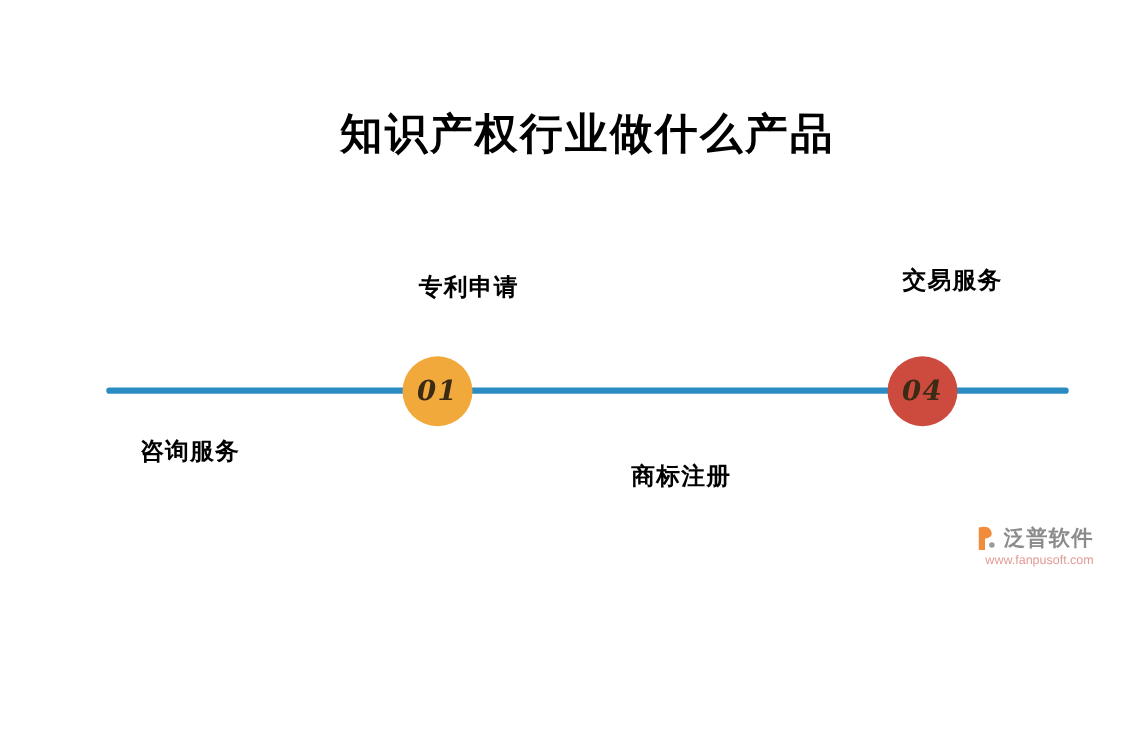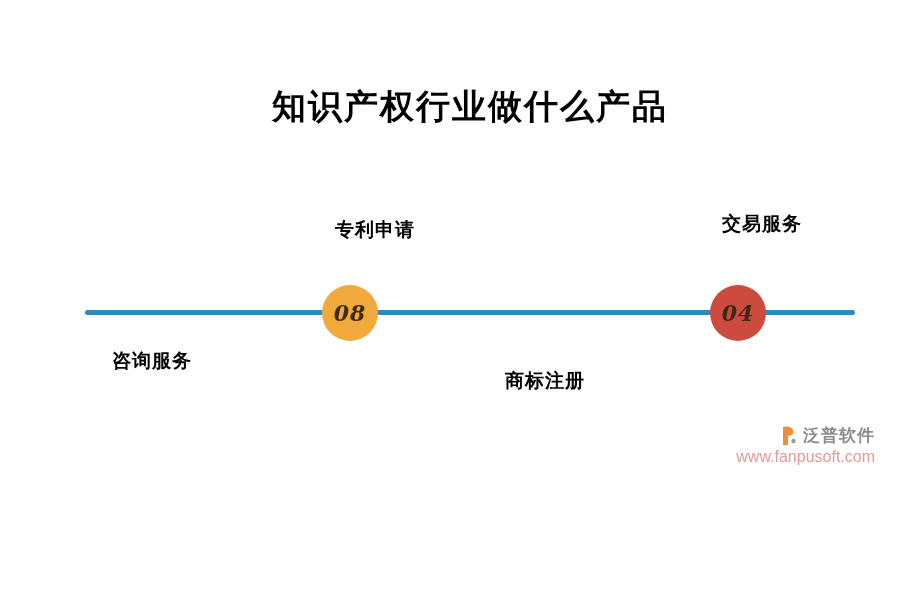--- a/index.html
+++ b/index.html
@@ -64,38 +64,38 @@
     white-space: nowrap;
     letter-spacing: 1px;
   }
   .label-above-2 { left: 375px; top: 217px; }
   .label-above-4 { left: 762px; top: 211px; }
   .label-below-1 { left: 152px; top: 348px; }
   .label-below-3 { left: 545px; top: 368px; }
   .watermark {
     position: absolute;
     right: 25px;
-    bottom: 2px;
+    bottom: 14px;
     text-align: right;
     font-family: "Liberation Sans", sans-serif;
   }
   .watermark-row {
     display: flex;
     align-items: center;
     justify-content: flex-end;
     gap: 4px;
   }
   .brand-text {
     font-size: 17px;
     font-weight: bold;
     color: #8c8c8c;
     letter-spacing: 1px;
   }
   .url-text {
-    font-size: 16px;
+    font-size: 10px;
     color: #e29a95;
     margin-top: 1px;
   }
   .logo-icon {
     width: 20px;
     height: 22px;
     display: inline-block;
   }
 </style>
 </head>
@@ -103,21 +103,21 @@
 
 <div class="canvas">
 
   <div class="title">知识产权行业做什么产品</div>
 
   <div class="timeline-line" style="background: rgb(43, 140, 196);"></div>
 
   <div class="stage-label label-below-1">咨询服务</div>
 
   <div class="node node-2" style="background: rgb(242, 169, 60);">
-    <span class="node-number">08</span>
+    <span class="node-number">01</span>
   </div>
   <div class="stage-label label-above-2">专利申请</div>
 
   <div class="stage-label label-below-3">商标注册</div>
 
   <div class="node node-4" style="background: rgb(205, 74, 63);">
     <span class="node-number">04</span>
   </div>
   <div class="stage-label label-above-4">交易服务</div>
 

